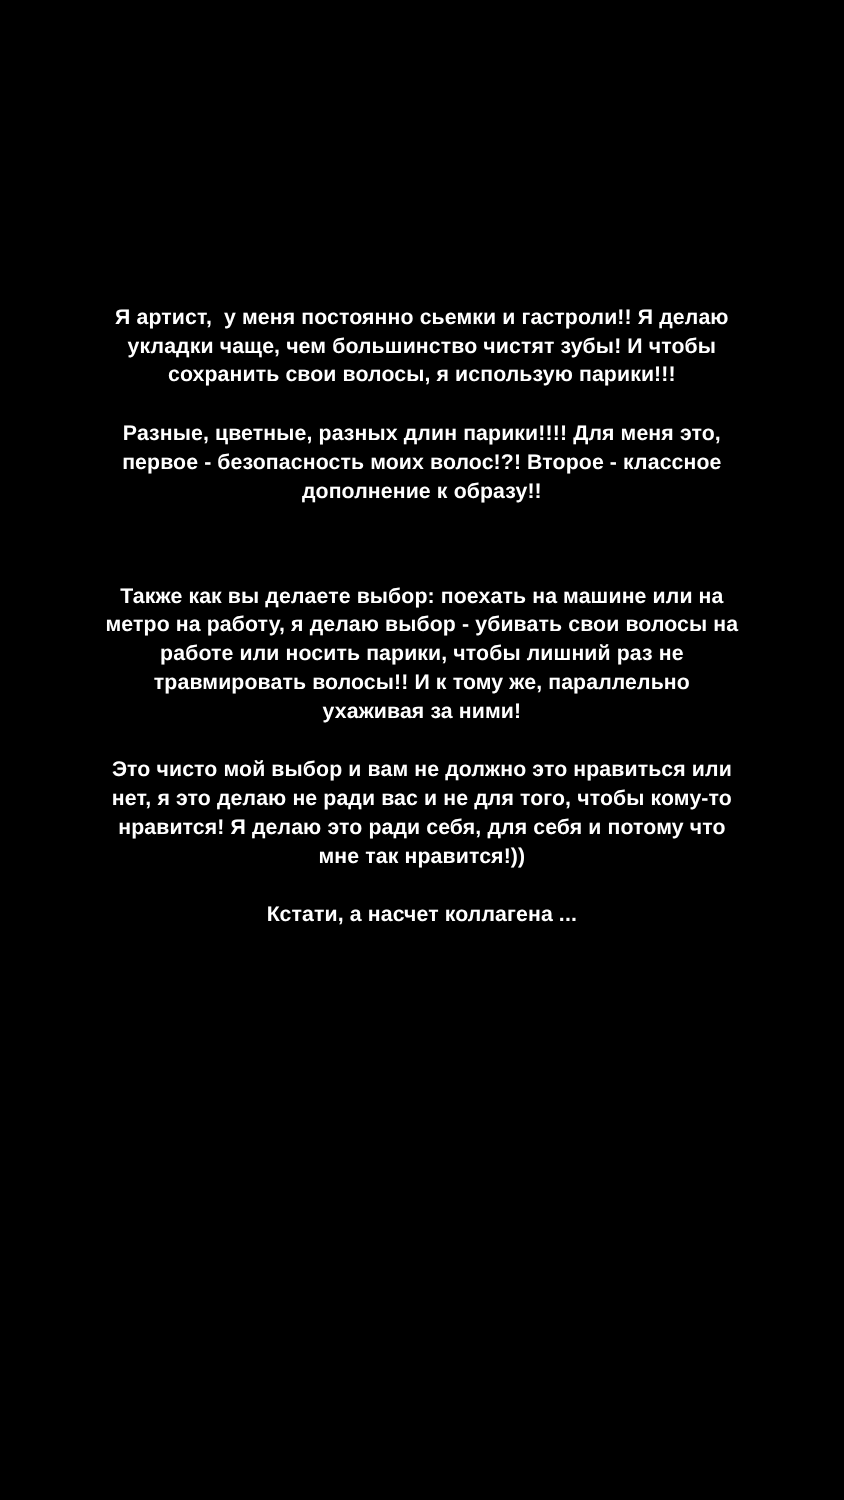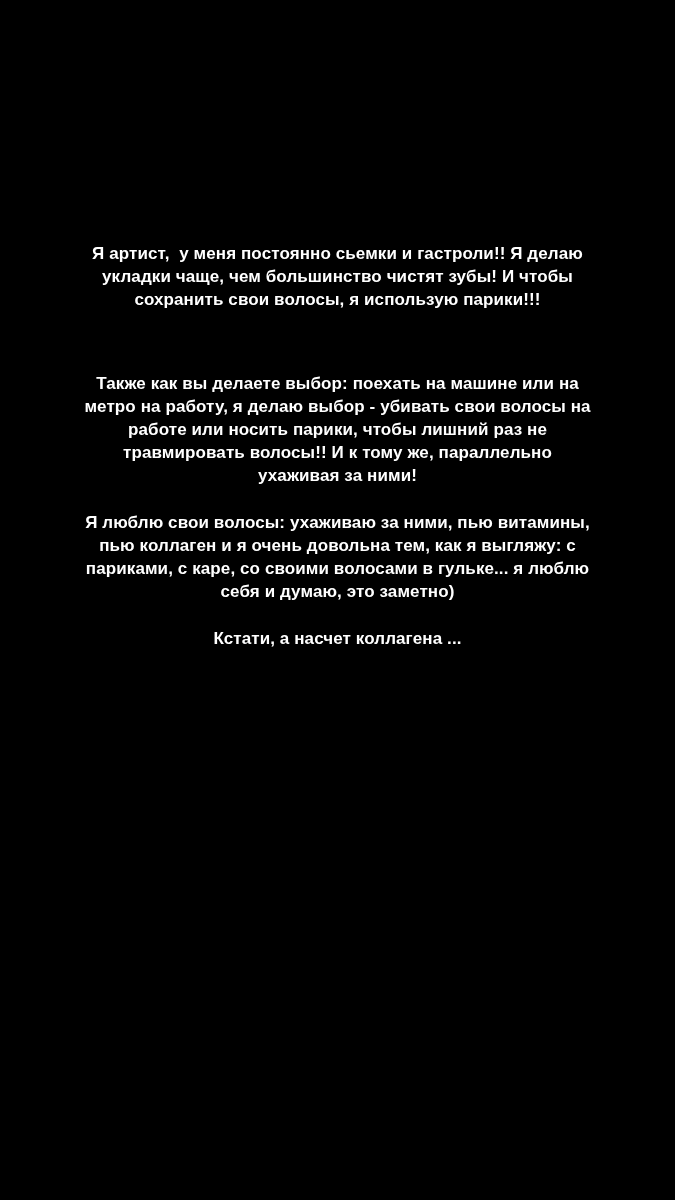--- a/index.html
+++ b/index.html
@@ -42,24 +42,27 @@
   }
 </style>
 </head>
 <body>
 
 <div class="story-canvas">
   <div class="text-block">
     <p class="para">Я артист,  у меня постоянно сьемки и гастроли!! Я делаю
 укладки чаще, чем большинство чистят зубы! И чтобы
 сохранить свои волосы, я использую парики!!!</p>
+    <p class="para">Разные, цветные, разных длин парики!!!! Для меня это,
+первое - безопасность моих волос!?! Второе - классное
+дополнение к образу!!</p>
     <p class="para gap-xl">Также как вы делаете выбор: поехать на машине или на
 метро на работу, я делаю выбор - убивать свои волосы на
 работе или носить парики, чтобы лишний раз не
 травмировать волосы!! И к тому же, параллельно
 ухаживая за ними!</p>
-    <p class="para">Я люблю свои волосы: ухаживаю за ними, пью витамины,
-пью коллаген и я очень довольна тем, как я выгляжу: с
-париками, с каре, со своими волосами в гульке... я люблю
-себя и думаю, это заметно)</p>
+    <p class="para">Это чисто мой выбор и вам не должно это нравиться или
+нет, я это делаю не ради вас и не для того, чтобы кому-то
+нравится! Я делаю это ради себя, для себя и потому что
+мне так нравится!))</p>
     <p class="para">Кстати, а насчет коллагена ...</p>
   </div>
 </div>
 
 </body></html>

